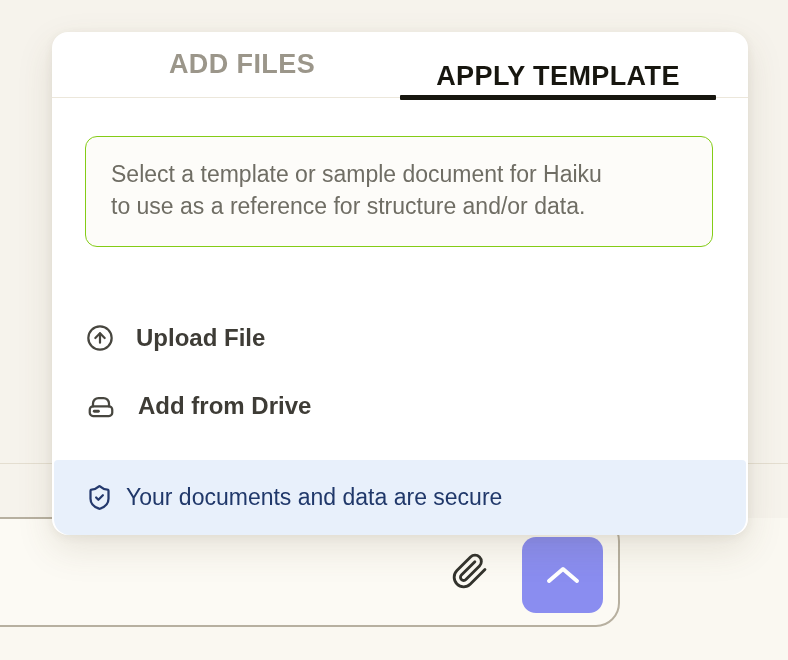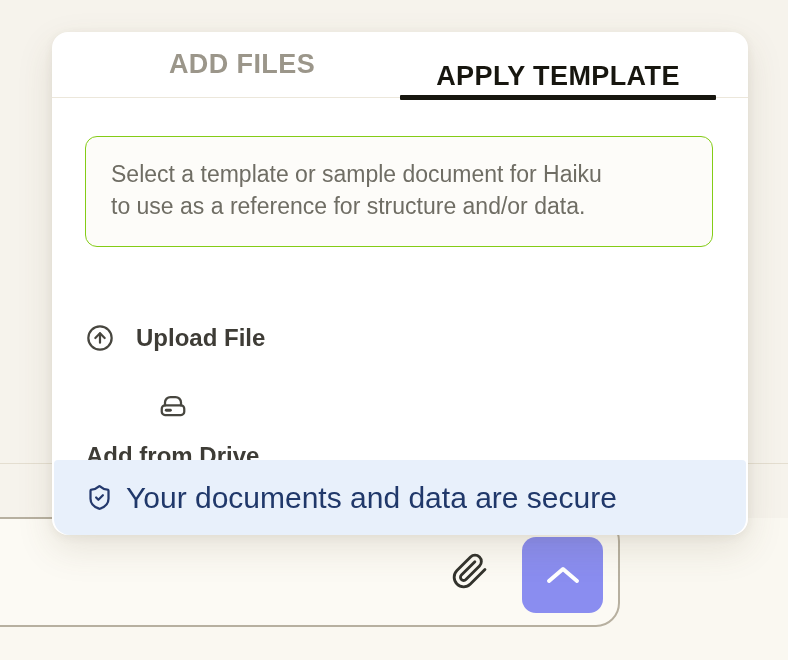--- a/index.html
+++ b/index.html
@@ -53,28 +53,28 @@
     box-sizing:border-box;border:1px solid #84cc16;border-radius:12px;
     background:#fdfcf9;padding:21px 25px;
     font-size:23px;line-height:32px;color:#6f6d64;
   }
   .action-row{
     position:absolute;left:34px;height:32px;display:flex;align-items:center;gap:22px;
     cursor:pointer;color:#4a493f;
   }
   .action-row .label{font-size:24px;font-weight:600;color:#3e3c36;}
   .row-upload{top:274px;margin-top:16px;}
-  .row-drive{top:358px;flex-direction:column;}
+  .row-drive{top:358px;}
   .banner{
     position:absolute;left:2px;top:428px;width:692px;height:75px;
     background:#e8f0fb;border-radius:4px 4px 16px 16px;
     display:flex;align-items:center;padding-left:32px;box-sizing:border-box;gap:13px;
     color:#24396d;
   }
-  .banner .banner-text{font-size:30px;font-weight:500;color:#20386a;}
+  .banner .banner-text{font-size:23px;font-weight:500;color:#20386a;}
   .icon{display:inline-flex;align-items:center;justify-content:center;}
   svg{display:block;}
 </style>
 </head>
 <body>
 
 <div class="lower-region"></div>
 <div class="rule-top"></div>
 
 <div class="composer"></div>

